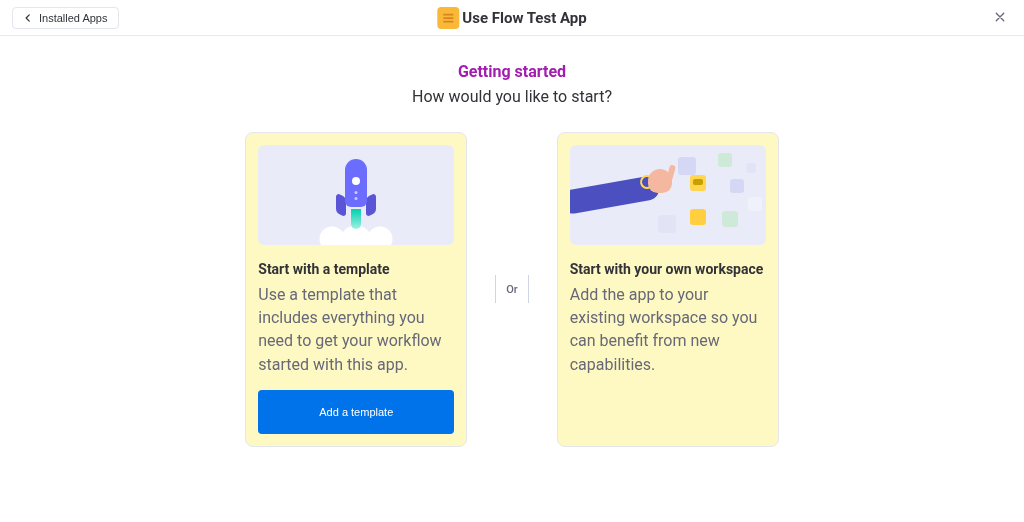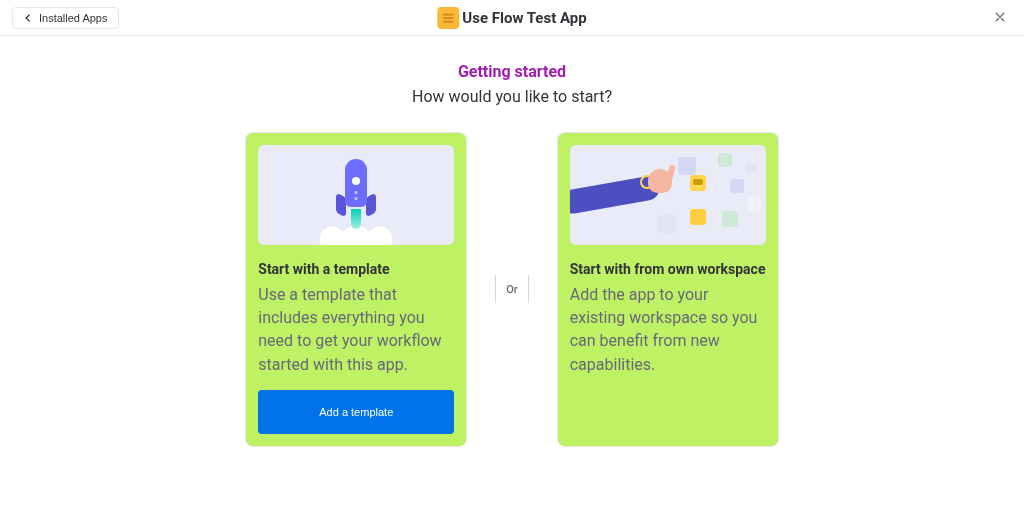--- a/index.html
+++ b/index.html
@@ -94,21 +94,21 @@
   }
 
   .card {
     width: 222px;
     border: 1px solid #e3e6ec;
     border-radius: 8px;
     padding: 12px;
     text-align: left;
     display: flex;
     flex-direction: column;
-    background: #bef264;
+    background: #fef9c3;
   }
 
   .illus {
     width: 100%;
     height: 100px;
     border-radius: 6px;
     background: #e9ecf8;
     position: relative;
     overflow: hidden;
   }
@@ -343,18 +343,18 @@
         <div class="tile t9"></div>
         <div class="arm"></div>
         <div class="bracelet"></div>
         <div class="hand"></div>
         <div class="finger"></div>
         <div class="tile t3"></div>
         <div class="tile t3b"></div>
         <div class="tile t5"></div>
         <div class="tile t6"></div>
       </div>
-      <div class="card-title">Start with from own workspace</div>
+      <div class="card-title">Start with your own workspace</div>
       <div class="card-desc">Add the app to your existing workspace so you can benefit from new capabilities.</div>
     </div>
 
   </div>
 </div>
 
 </body></html>

